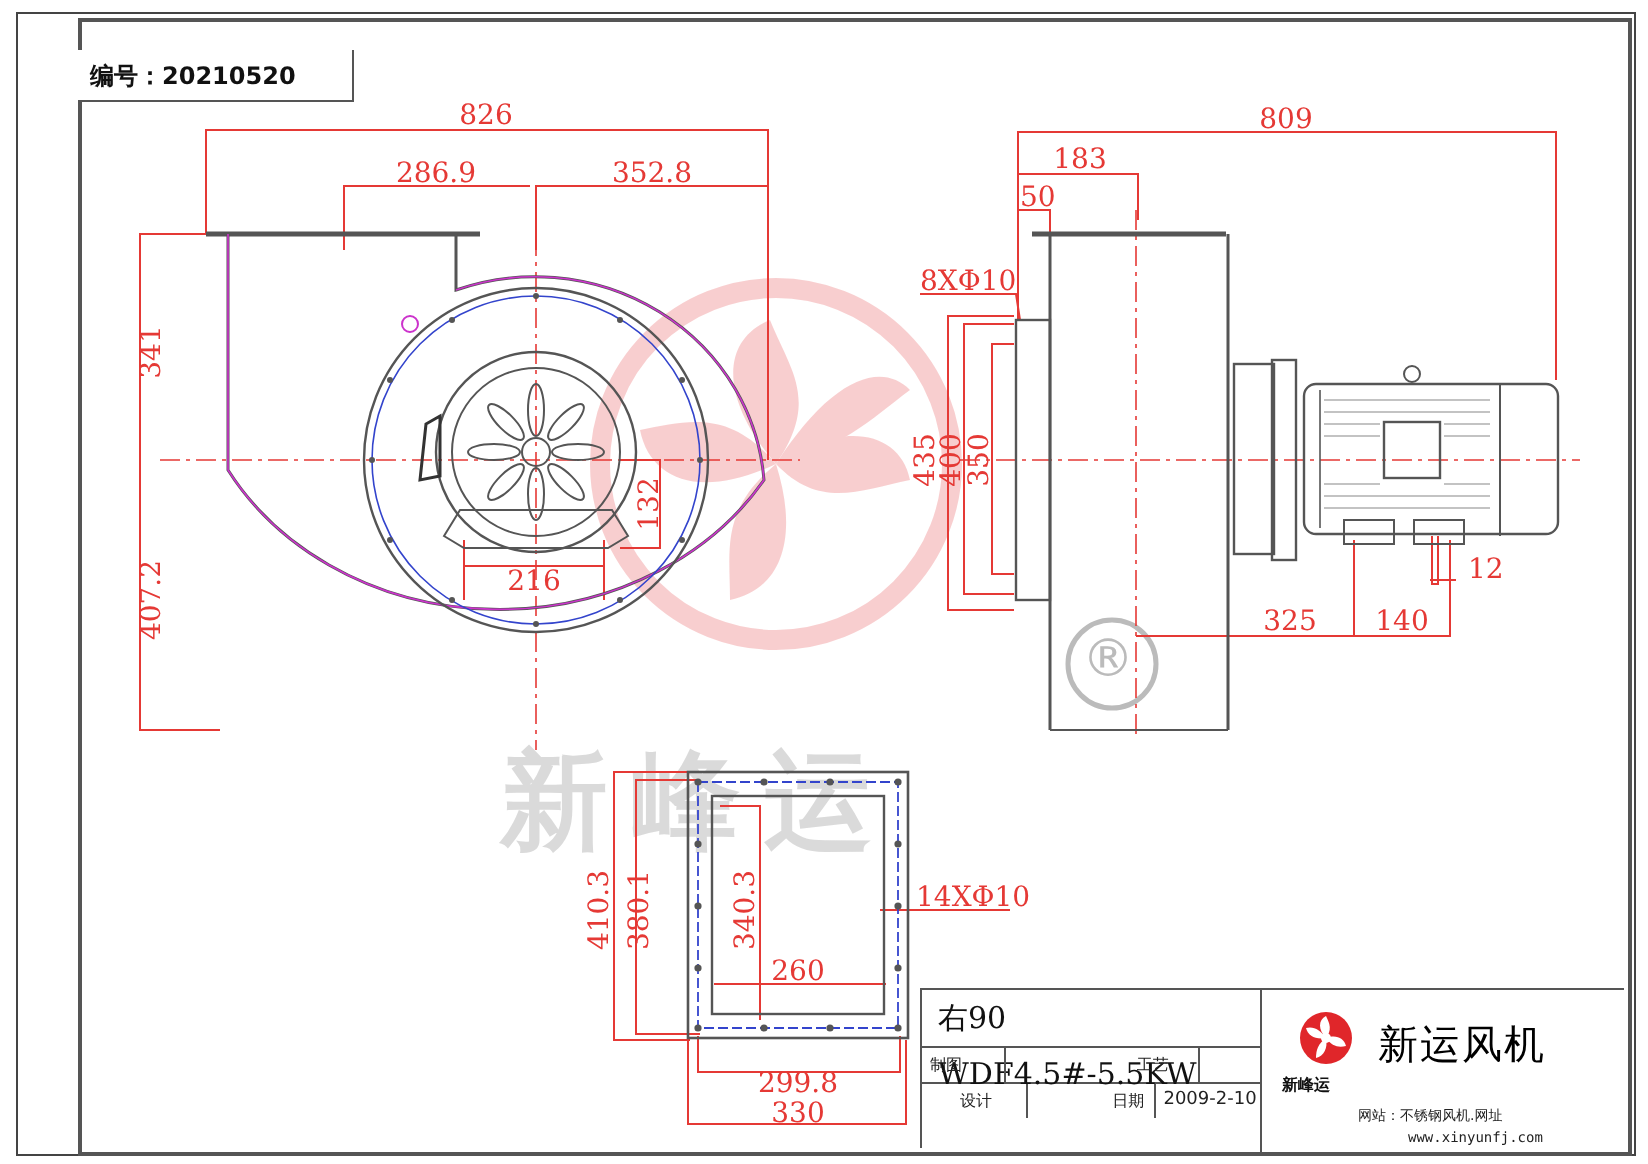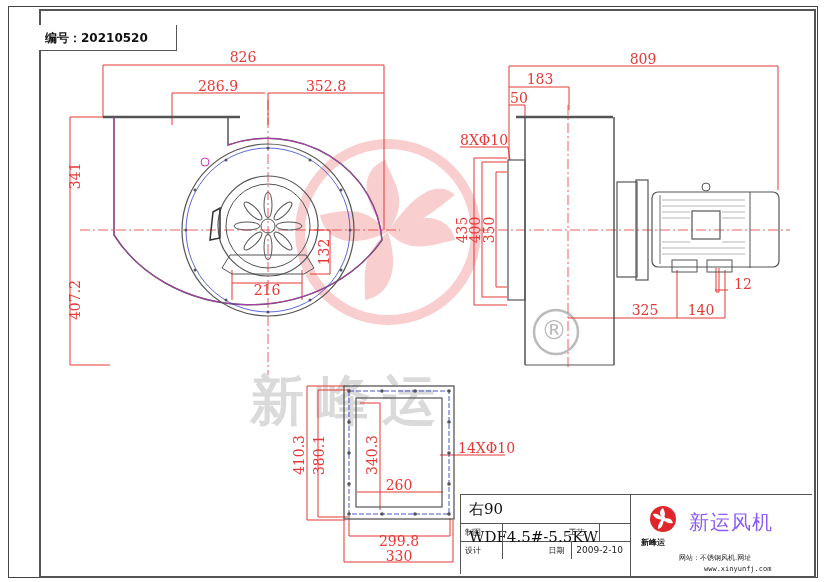--- a/index.html
+++ b/index.html
@@ -7,25 +7,25 @@
   .frame-outer{position:absolute;left:8px;top:6px;width:808px;height:570px;border:1px solid #444;}
   .frame-inner{position:absolute;left:39px;top:9px;width:777px;height:569px;border:2px solid #555;box-sizing:border-box;}
   .code-box{position:absolute;left:39px;top:9px;width:138px;height:26px;border:1px solid #555;border-top:none;border-left:none;background:#fff;
     font-family:"DejaVu Sans",sans-serif;font-size:12px;font-weight:bold;line-height:26px;padding-left:6px;box-sizing:border-box;color:#111;margin-top:16px;}
   svg.drawing{position:absolute;left:0;top:0;}
   .dim{font-family:"DejaVu Serif",serif;font-size:14px;fill:#e53935;}
   .tb{position:absolute;left:460px;top:494px;width:352px;height:80px;border:1px solid #555;border-right:none;border-bottom:none;background:#fff;box-sizing:border-box;}
   .tb-left{position:absolute;left:0;top:0;width:170px;height:82px;border-right:1px solid #555;box-sizing:border-box;}
   .tb-model{height:28px;border-bottom:1px solid #555;font-size:15px;line-height:28px;padding-left:8px;color:#111;font-family:"DejaVu Serif",serif;}
   .tb-row{height:17px;border-bottom:1px solid #555;display:flex;font-family:"DejaVu Sans",sans-serif;font-size:8px;color:#222;align-items:center;}
-  .tb-row:last-child{border-bottom:none;}
+  .tb-row:last-child{border-bottom:none;margin-left:15px;}
   .tb-cell{border-right:1px solid #555;line-height:17px;padding-left:4px;box-sizing:border-box;}
   .tb-cell:last-child{border-right:none;}
   .tb-right{position:absolute;left:170px;top:0;width:182px;height:82px;}
-  .brand-name{position:absolute;left:58px;top:14px;font-family:"DejaVu Sans",sans-serif;font-size:20px;color:#8b5cf6;letter-spacing:1px;}
+  .brand-name{position:absolute;left:58px;top:14px;font-family:"DejaVu Sans",sans-serif;font-size:20px;color:#000000;letter-spacing:1px;}
   .logo-caption{position:absolute;left:10px;top:42px;font-family:"DejaVu Sans",sans-serif;font-size:8px;font-weight:bold;color:#111;}
   .site-line{position:absolute;left:48px;top:58px;font-family:"DejaVu Sans",sans-serif;font-size:7px;color:#222;text-align:center;}
   .site-url{position:absolute;left:62px;top:70px;font-family:"DejaVu Sans Mono",monospace;font-size:7px;color:#222;margin-left:11px;}
   .wm-text{position:absolute;left:250px;top:365px;font-family:"DejaVu Sans",sans-serif;font-size:54px;font-weight:bold;color:rgba(150,150,150,0.35);letter-spacing:12px;}
 </style>
 </head>
 <body>
 
 <div class="frame-outer"></div>
 <div class="frame-inner"></div>

